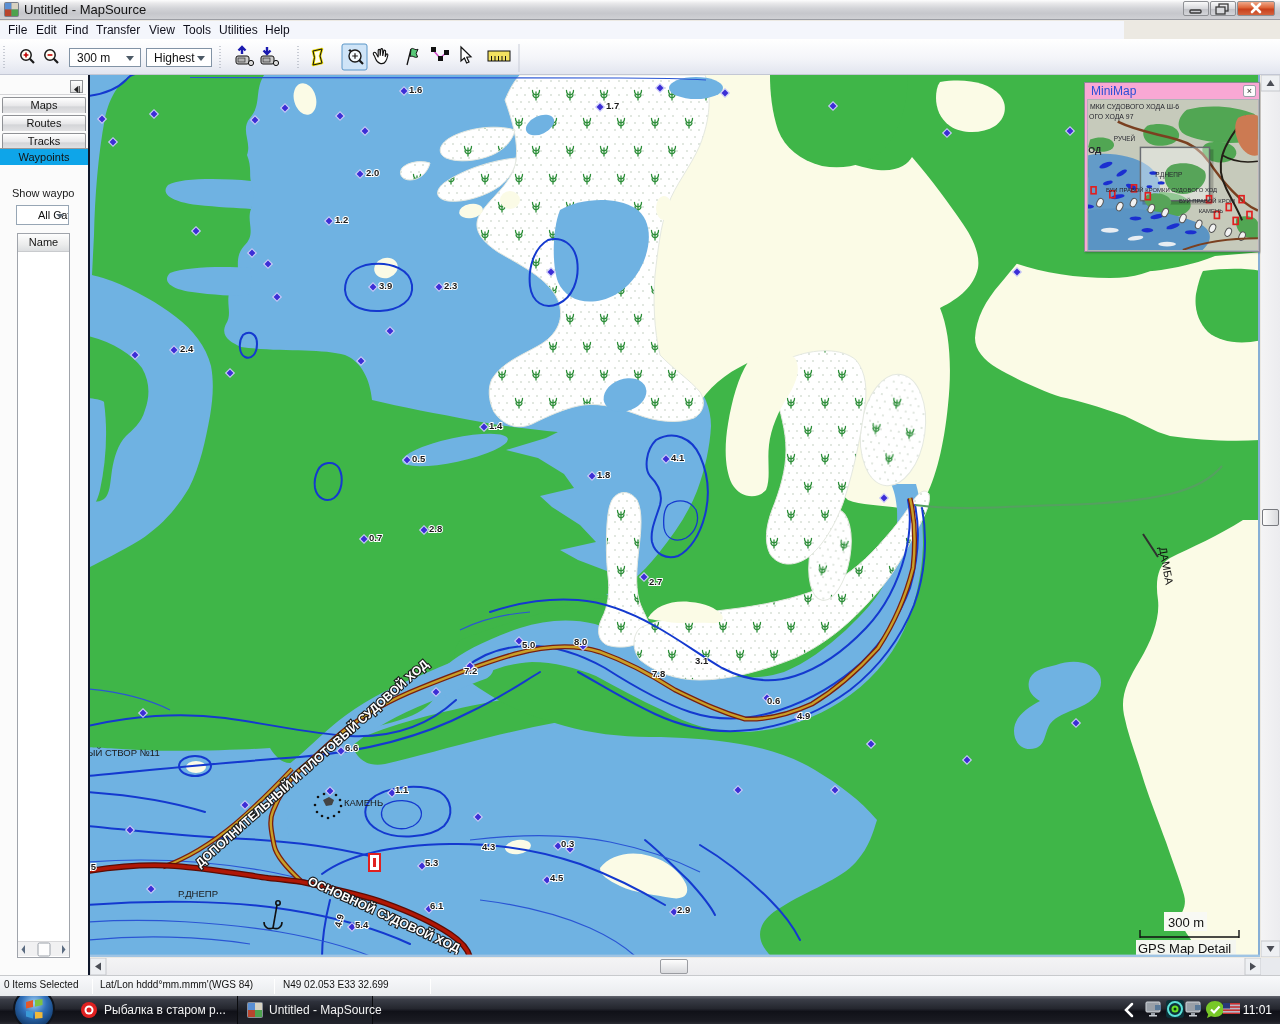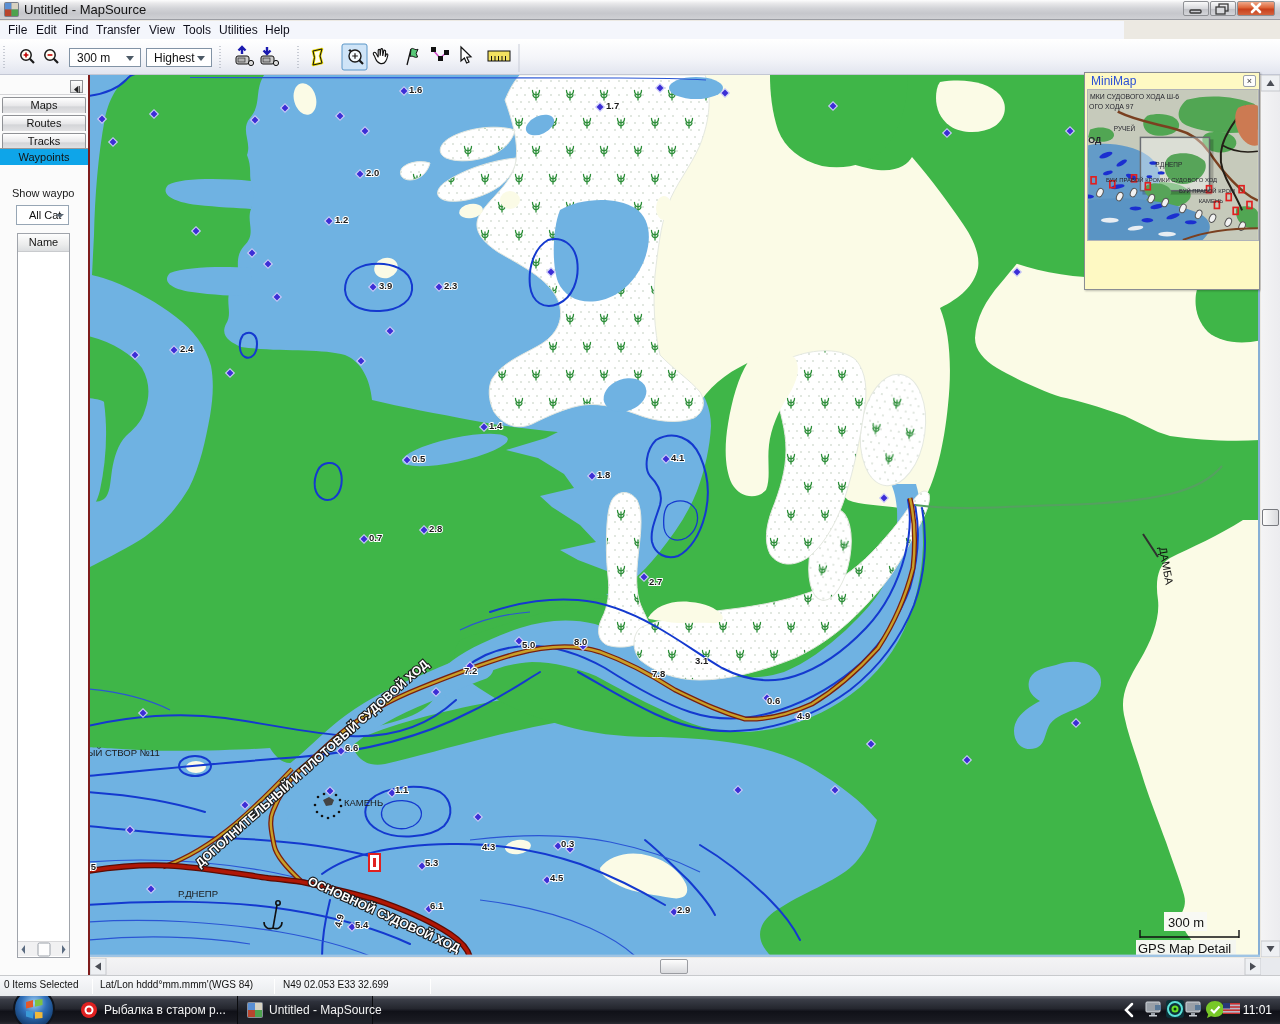--- a/index.html
+++ b/index.html
@@ -15,26 +15,26 @@
 #btnclose{left:1237px;width:38px;background:linear-gradient(180deg,#f0a88a 0%,#dd6236 45%,#c8401c 55%,#d4633e 100%);color:#fff;font-weight:bold}
 
 #menubar{position:absolute;left:0;top:21px;width:1124px;height:18px;background:#f4f6fc;font-size:12px;color:#10101c}
 #menubar span{position:absolute;top:2px}
 
 #toolbar{position:absolute;left:0;top:39px;width:1280px;height:36px;
  background:linear-gradient(180deg,#ffffff 0%,#f4f5f9 55%,#e2e5ef 100%);border-bottom:1px solid #c3c7d4}
 .combo{position:absolute;top:9px;height:19px;background:#fff;border:1px solid #8293a5;font-size:12px;color:#111;padding:2px 0 0 7px}
 .combo .arr{position:absolute;right:6px;top:7px;width:0;height:0;border-left:4px solid transparent;border-right:4px solid transparent;border-top:5px solid #4d5a66}
 
-#sidebar{position:absolute;left:0;top:75px;width:90px;height:900px;background:#fbfbfb;border-right:2px solid #7f1d1d}
+#sidebar{position:absolute;left:0;top:75px;width:90px;height:900px;background:#fbfbfb;border-right:2px solid #0f172a}
 .tabbtn{position:absolute;left:2px;width:84px;height:14px;border:1px solid #8f9195;border-bottom:none;border-radius:2px 2px 0 0;
  background:linear-gradient(180deg,#ffffff,#e8e8ea 50%,#d4d5d8 60%,#e2e2e4);font-size:11px;text-align:center;color:#141414;line-height:14px}
 #waytab{position:absolute;left:0;top:73px;width:88px;height:17px;background:#0ea5e9;font-size:11px;color:#141414;text-align:center;line-height:16px;border-top:1px solid #999}
 #showlab{position:absolute;left:12px;top:112px;width:80px;font-size:11px;color:#1a1a1a;white-space:nowrap;overflow:hidden}
-#allcat{position:absolute;left:16px;top:130px;width:53px;height:20px;background:#fff;border:1px solid #97a6b5;font-size:11px;color:#111;padding:3px 0 0 12px;overflow:hidden;white-space:nowrap}
+#allcat{position:absolute;left:16px;top:130px;width:53px;height:20px;background:#fff;border:1px solid #97a6b5;font-size:11px;color:#111;padding:3px 0 0 21px;overflow:hidden;white-space:nowrap}
 #allcat .arr{position:absolute;right:4px;top:8px;width:0;height:0;border-left:4px solid transparent;border-right:4px solid transparent;border-top:4px solid #5a6673}
 #namelist{position:absolute;left:17px;top:158px;width:53px;height:725px;background:#fff;border:1px solid #a0a4ab}
 #namehdr{height:18px;background:linear-gradient(180deg,#fdfdfd,#eceded 60%,#dcdee0);border-bottom:1px solid #c9cbce;font-size:11px;color:#141414;text-align:center;line-height:17px}
 #listsb{position:absolute;left:0px;bottom:1px;width:51px;height:15px;background:#f1f1f2;border-top:1px solid #d8d8da}
 
 #mapview{position:absolute;left:90px;top:75px;width:1170px;height:882px;overflow:hidden;background:#6fb2e2}
 #mapview svg{position:absolute;left:0;top:0}
 
 #vscroll{position:absolute;left:1261px;top:75px;width:19px;height:882px;background:linear-gradient(90deg,#f4f4f5,#ececef)}
 #hscroll{position:absolute;left:90px;top:958px;width:1171px;height:17px;background:linear-gradient(180deg,#f4f4f5,#ececef)}
@@ -506,21 +506,21 @@
     <rect x="1164" y="912" width="43" height="19" fill="#f8f9f4"></rect>
     <text x="1168" y="927" font-size="13" fill="#111">300 m</text>
     <path d="M1140,930 L1140,938 M1140,937 L1239,937 M1239,930 L1239,938" stroke="#111" stroke-width="1.4" fill="none"></path>
     <rect x="1136" y="940" width="100" height="16" fill="#f4f6f0"></rect>
     <text x="1138" y="953" font-size="13" fill="#111">GPS Map Detail</text>
    </g>
    <rect x="90" y="954.6" width="1170" height="2.4" fill="#9fc4e4"></rect>
   </svg>
  </div>
 
- <div id="minimap" style="position:absolute;left:1084px;top:72px;width:176px;height:218px;background:#fef9c3;border:1px solid #8a8d93;box-shadow:1px 1px 2px rgba(0,0,0,.25)">
+ <div id="minimap" style="position:absolute;left:1084px;top:82px;width:176px;height:170px;background:#f9a8d4;border:1px solid #8a8d93;box-shadow:1px 1px 2px rgba(0,0,0,.25)">
   <div style="position:absolute;left:6px;top:1px;font-size:12px;color:#2a4fd6">MiniMap</div>
   <div style="position:absolute;right:3px;top:2px;width:13px;height:12px;background:#fdfdfd;border:1px solid #9aa0a8;border-radius:2px;font-size:9px;color:#333;text-align:center;line-height:11px">×</div>
   <svg width="172" height="152" viewBox="0 0 172 152" style="position:absolute;left:2px;top:16px;border:1px solid #b0b3b8">
    <rect width="172" height="152" fill="#c6cabb"></rect>
 
    <g fill="#51a653">
     <path d="M100,10 C120,4 150,6 168,14 L172,18 L172,40 C150,46 120,44 100,36 C90,32 88,20 100,10 Z"></path>
     <path d="M60,26 C75,22 90,26 92,34 C94,42 82,48 68,46 C56,44 52,32 60,26 Z"></path>
     <path d="M2,40 C12,36 24,38 26,44 C28,50 18,54 8,52 L0,48 Z"></path>
     <path d="M120,44 C134,40 148,44 150,52 C152,60 140,66 126,62 C116,59 112,48 120,44 Z"></path>

